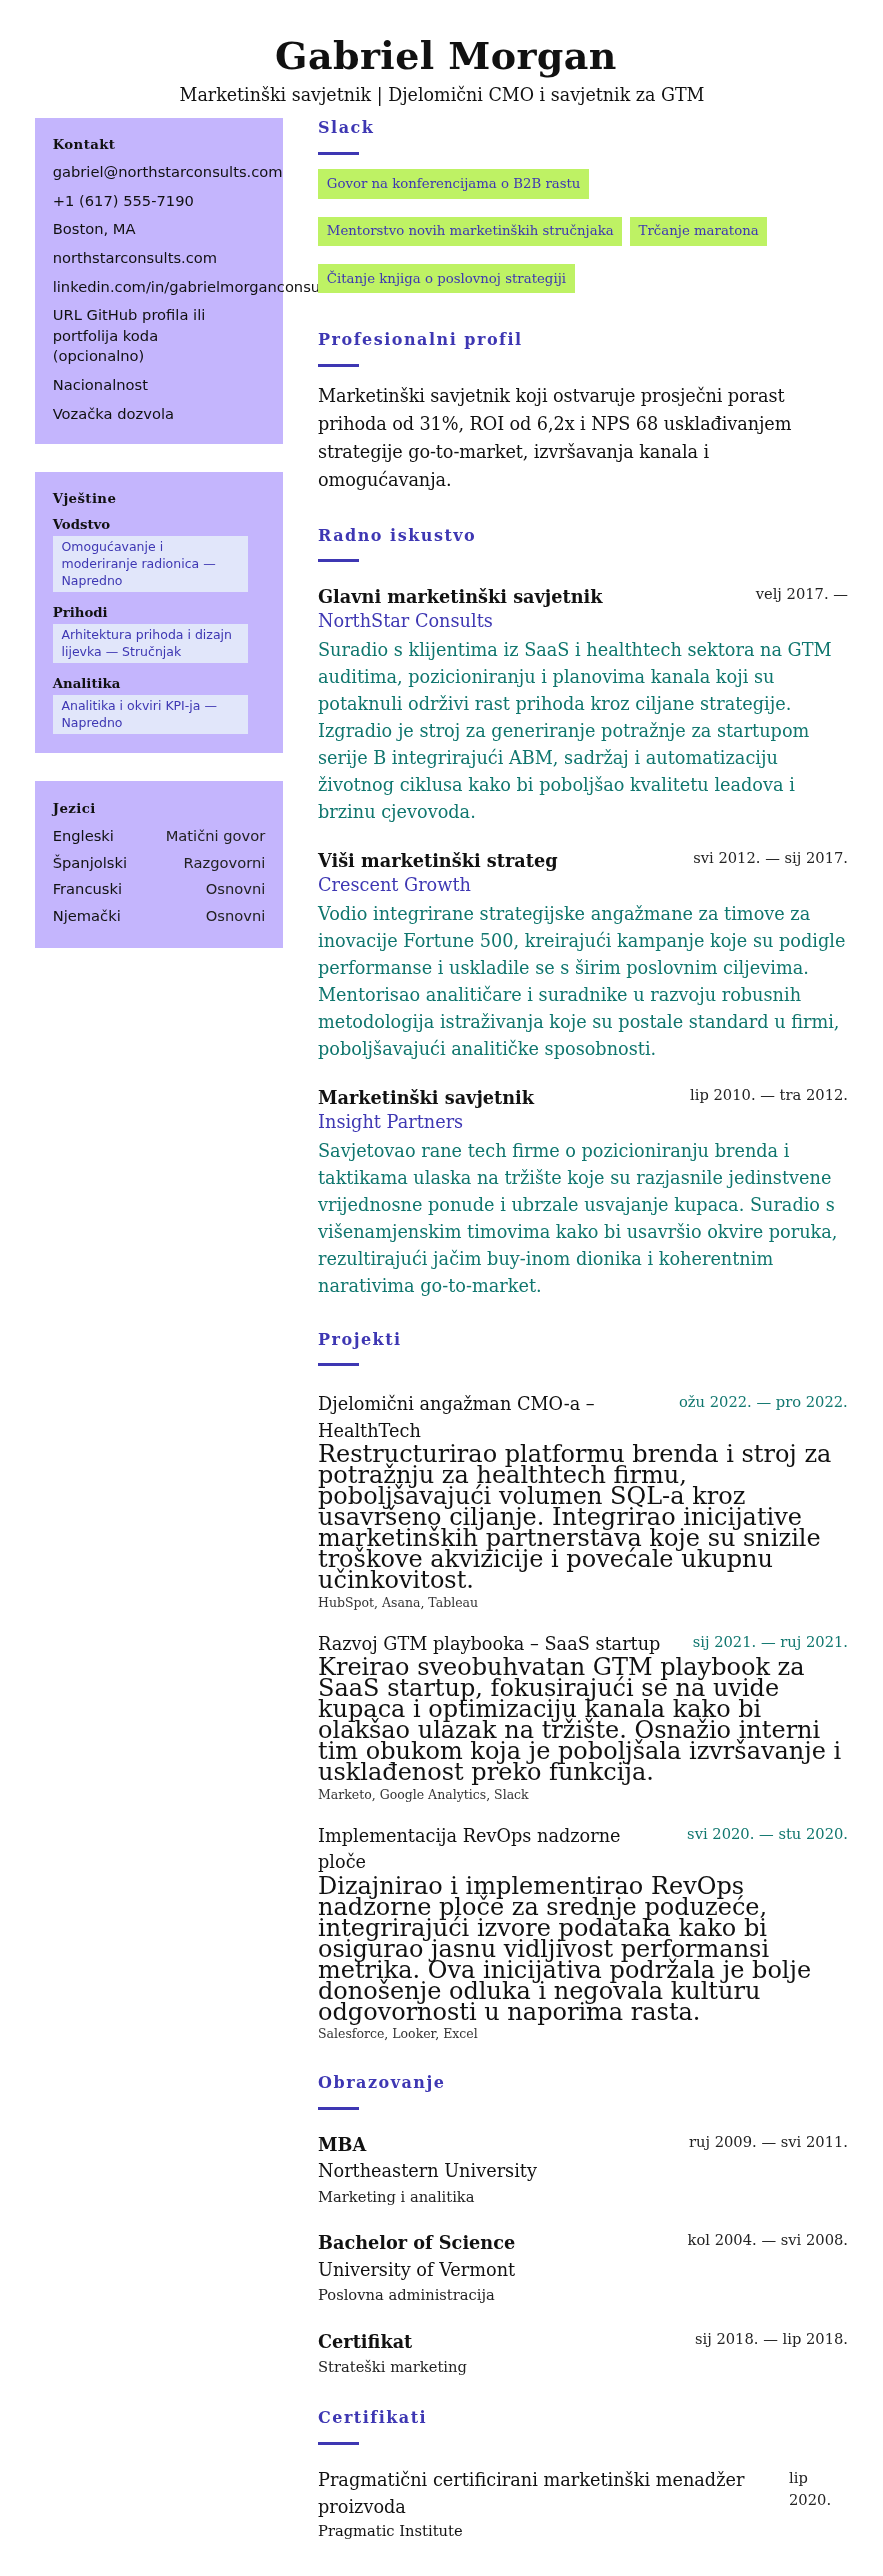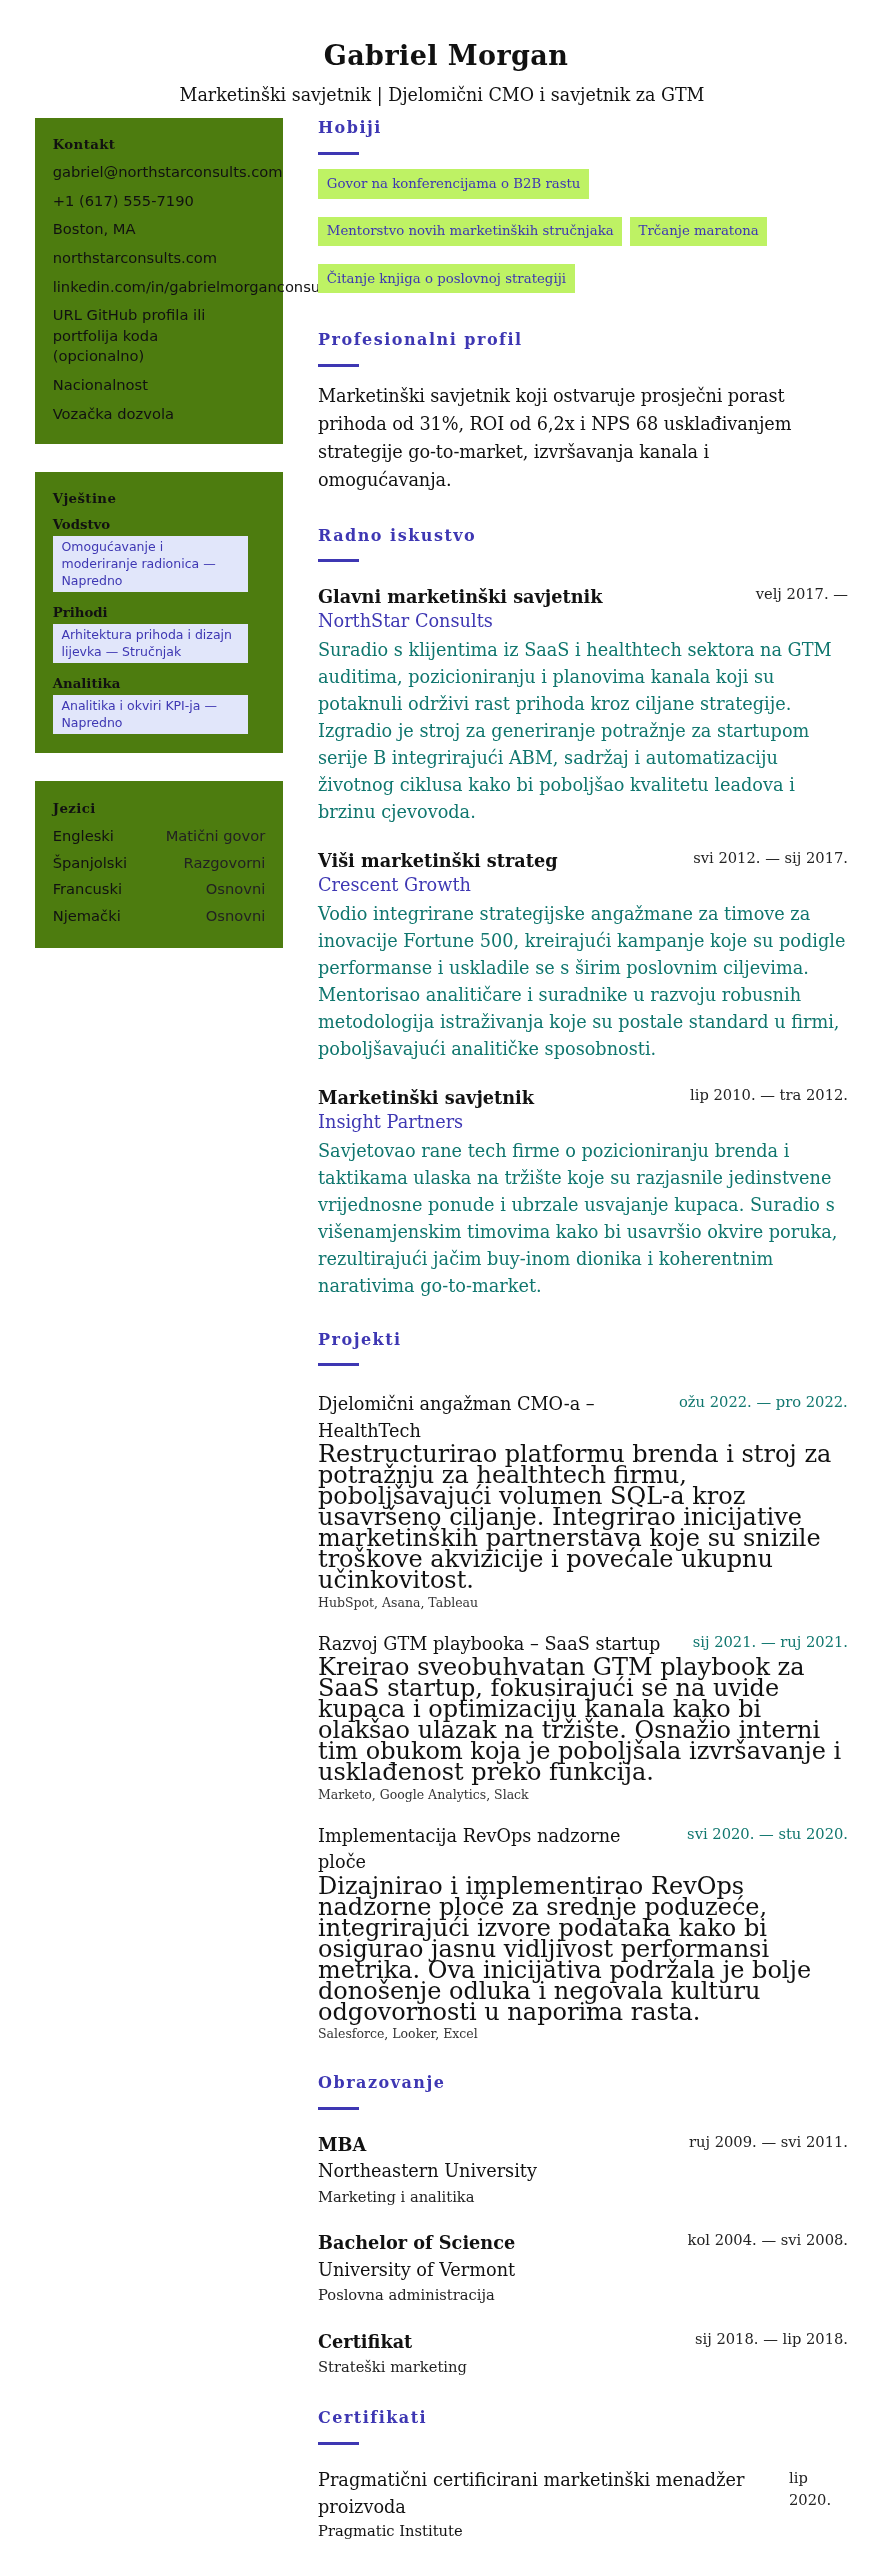--- a/index.html
+++ b/index.html
@@ -8,40 +8,40 @@
       width: 884px;
       min-height: 2576px;
       font-family: "DejaVu Serif", serif;
       color: #111111;
       position: relative;
     }
     .header { text-align: center; padding-top: 32px; height: 118px; }
     .name {
       font-family: "DejaVu Serif", serif;
       font-weight: bold;
-      font-size: 27px;
+      font-size: 38px;
       line-height: 47px;
       letter-spacing: 0.4px;
       color: #111;
       padding-left: 8px;
     }
     .headline {
       font-family: "DejaVu Serif", serif;
       font-size: 19px;
       line-height: 26.5px;
       margin-top: 1.5px;
       color: #111;
       transform: scaleX(0.92);
     }
     .layout { position: relative; display: flex; padding: 0 35px; gap: 35px; }
     .sidebar { width: 248px; flex-shrink: 0; }
     .main { width: 530px; flex-shrink: 0; }
 
     .card {
-      background: #4d7c0f;
+      background: #c4b5fd;
       padding: 17.7px 17.7px 16px 17.7px;
       margin-bottom: 28px;
     }
     .card-title {
       font-weight: bold;
       font-size: 13.3px;
       line-height: 17.7px;
       color: #111;
       letter-spacing: 0.4px;
       margin-bottom: 8.8px;
@@ -187,21 +187,21 @@
       </div>
       <div class="lang-row">
         <span>Njemački</span>
         <span class="lang-level">Osnovni</span>
       </div>
     </section>
   </aside>
 
   <main class="main">
     <section class="section" style="margin-bottom:37px;">
-      <h2 class="section-title">Hobiji</h2>
+      <h2 class="section-title">Slack</h2>
       <div class="section-rule"></div>
       <div class="tags">
         <span class="tag">Govor na konferencijama o B2B rastu</span>
         <span style="flex-basis:100%;height:0;"></span>
         <span class="tag">Mentorstvo novih marketinških stručnjaka</span>
         <span class="tag">Trčanje maratona</span>
         <span style="flex-basis:100%;height:0;"></span>
         <span class="tag">Čitanje knjiga o poslovnoj strategiji</span>
       </div>
     </section>

